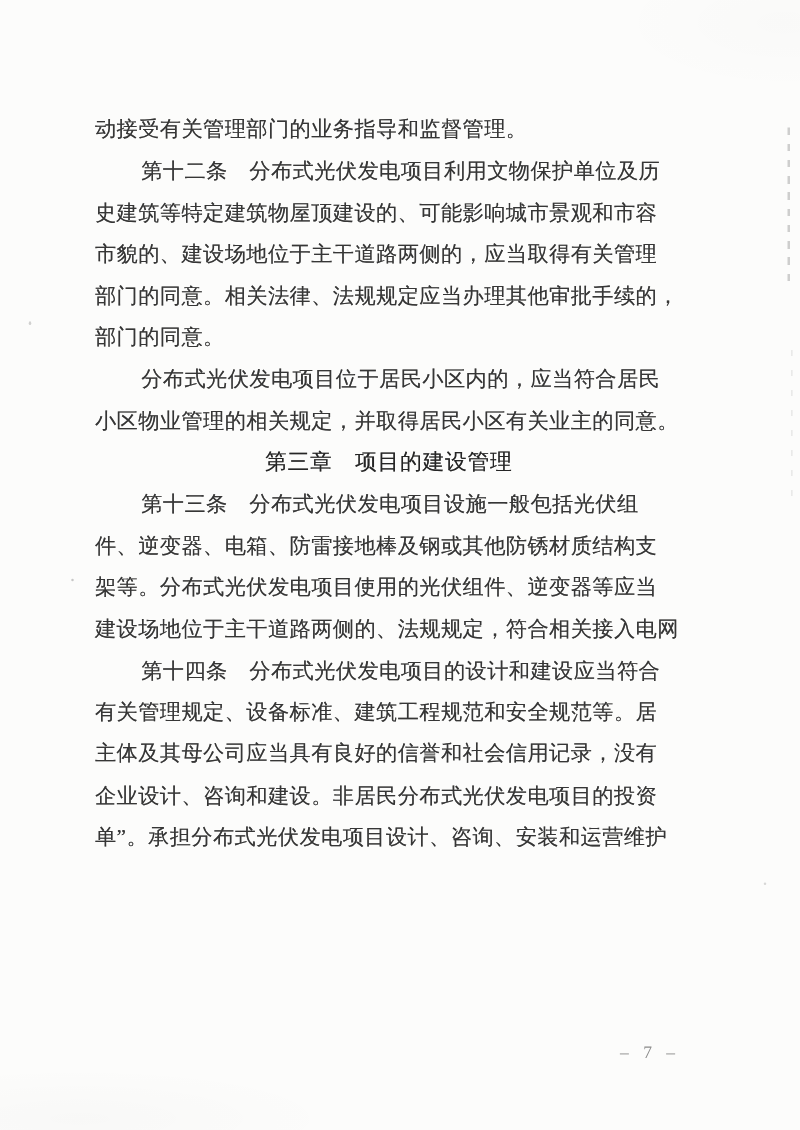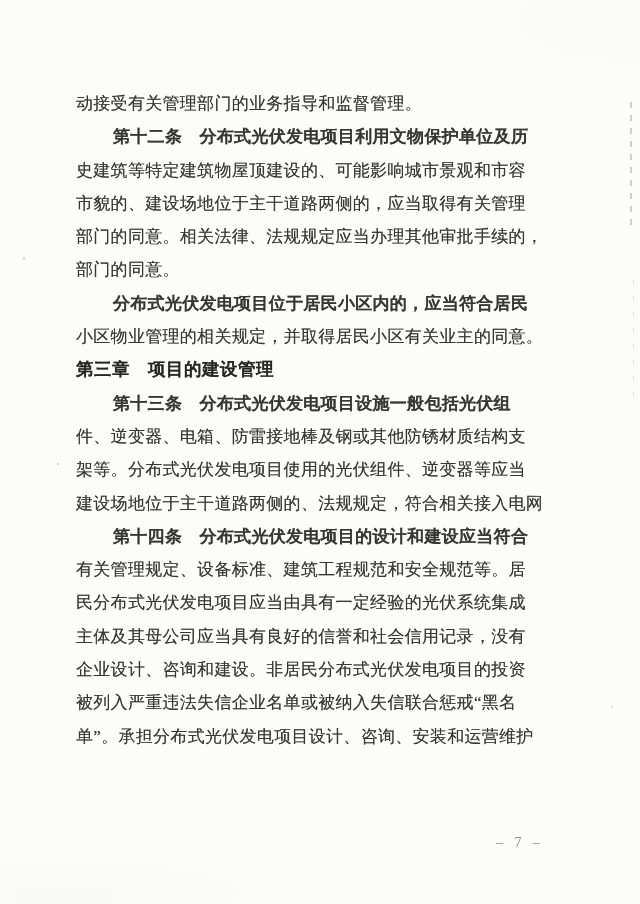--- a/index.html
+++ b/index.html
@@ -28,24 +28,24 @@
   }
   .ln {
     height: 33.3px;
     line-height: 33.3px;
     font-size: 17px;
     color: #363636;
     white-space: nowrap;
     letter-spacing: 0.3px;
     text-shadow: 0 0 0.4px rgba(40,40,40,0.55);
   }
-  .ind { padding-left: 37px; font-weight: bold; }
+  .ind { padding-left: 37px; }
   .heading {
-    text-align: left;
-    font-weight: bold;
+    text-align: center;
+    font-weight: normal;
     color: #252525;
     font-size: 17.5px;
     letter-spacing: 0.5px;
   }
   .page-number {
     position: absolute;
     left: 496px;
     top: 835px;
     font-size: 14px;
     color: #8c8c8c;
@@ -80,24 +80,22 @@
     <div class="ln">部门的同意。</div>
     <div class="ln ind">分布式光伏发电项目位于居民小区内的，应当符合居民</div>
     <div class="ln">小区物业管理的相关规定，并取得居民小区有关业主的同意。</div>
     <div class="ln heading">第三章　项目的建设管理</div>
     <div class="ln ind">第十三条　分布式光伏发电项目设施一般包括光伏组</div>
     <div class="ln">件、逆变器、电箱、防雷接地棒及钢或其他防锈材质结构支</div>
     <div class="ln">架等。分布式光伏发电项目使用的光伏组件、逆变器等应当</div>
     <div class="ln">建设场地位于主干道路两侧的、法规规定，符合相关接入电网</div>
     <div class="ln ind">第十四条　分布式光伏发电项目的设计和建设应当符合</div>
     <div class="ln">有关管理规定、设备标准、建筑工程规范和安全规范等。居</div>
-    <div class="ln">民分布式光伏发电项目应当由具有一定经验的光伏系统集成</div>
     <div class="ln">主体及其母公司应当具有良好的信誉和社会信用记录，没有</div>
     <div class="ln">企业设计、咨询和建设。非居民分布式光伏发电项目的投资</div>
-    <div class="ln">被列入严重违法失信企业名单或被纳入失信联合惩戒“黑名</div>
     <div class="ln">单”。承担分布式光伏发电项目设计、咨询、安装和运营维护</div>
   </div>
 
   <div class="page-number">– 7 –</div>
 
   <span class="artifact streak-right-top"></span>
   <span class="artifact streak-right-mid"></span>
   <span class="artifact speck-a"></span>
   <span class="artifact speck-b"></span>
   <span class="artifact speck-c"></span>

